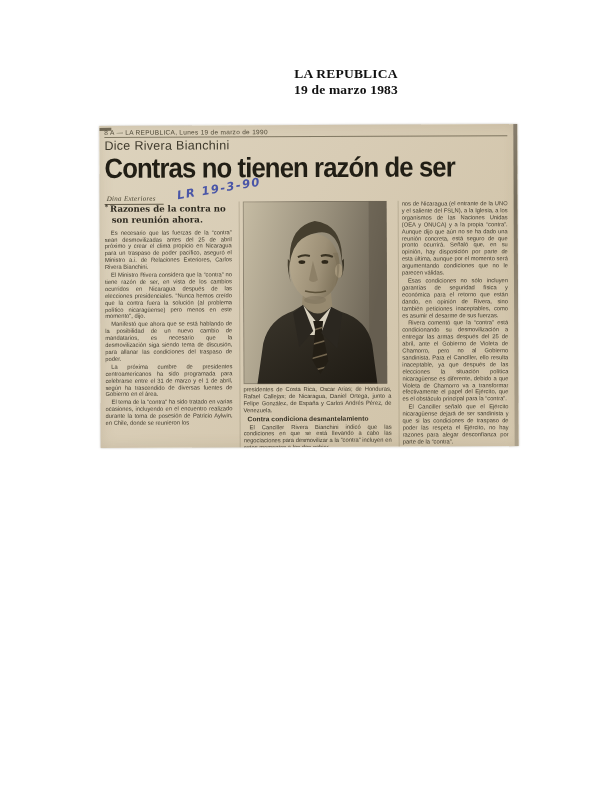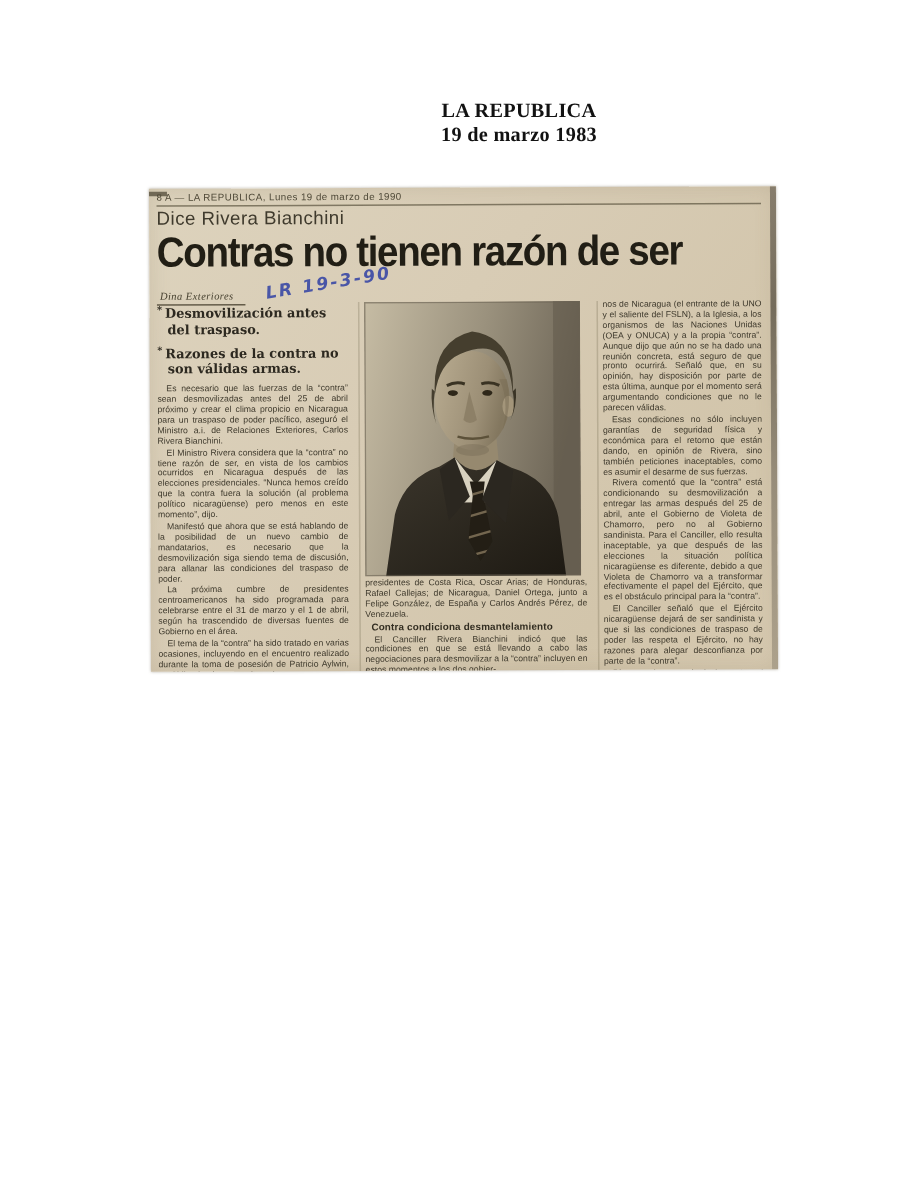--- a/index.html
+++ b/index.html
@@ -107,24 +107,21 @@
     <div class="byline-row">
       <span class="byline">Dina Exteriores</span>
       <span class="handnote">LR 19-3-90</span>
     </div>
 
     <div class="columns">
 
       <div class="col col-left">
         <div class="bullets">
           <div class="bullet-item">
-            <span class="bullet-marker">*</span><span>Desmovilización antes del traspaso.</span>
-          </div>
-          <div class="bullet-item">
-            <span class="bullet-marker">*</span><span>Razones de la contra no son válidas armas.</span>
+            <span class="bullet-marker">*</span><span>Razones de la contra no son reunión ahora.</span>
           </div>
         </div>
         <p>Es necesario que las fuerzas de la “contra” sean desmovilizadas antes del 25 de abril próximo y crear el clima propicio en Nicaragua para un traspaso de poder pacífico, aseguró el Ministro a.i. de Relaciones Exteriores, Carlos Rivera Bianchini.</p>
         <p>El Ministro Rivera considera que la “contra” no tiene razón de ser, en vista de los cambios ocurridos en Nicaragua después de las elecciones presidenciales. “Nunca hemos creído que la contra fuera la solución (al problema político nicaragüense) pero menos en este momento”, dijo.</p>
         <p>Manifestó que ahora que se está hablando de la posibilidad de un nuevo cambio de mandatarios, es necesario que la desmovilización siga siendo tema de discusión, para allanar las condiciones del traspaso de poder.</p>
         <p>La próxima cumbre de presidentes centroamericanos ha sido programada para celebrarse entre el 31 de marzo y el 1 de abril, según ha trascendido de diversas fuentes de Gobierno en el área.</p>
         <p>El tema de la “contra” ha sido tratado en varias ocasiones, incluyendo en el encuentro realizado durante la toma de posesión de Patricio Aylwin, en Chile, donde se reunieron los</p>
       </div>
 
       <div class="col col-mid">

